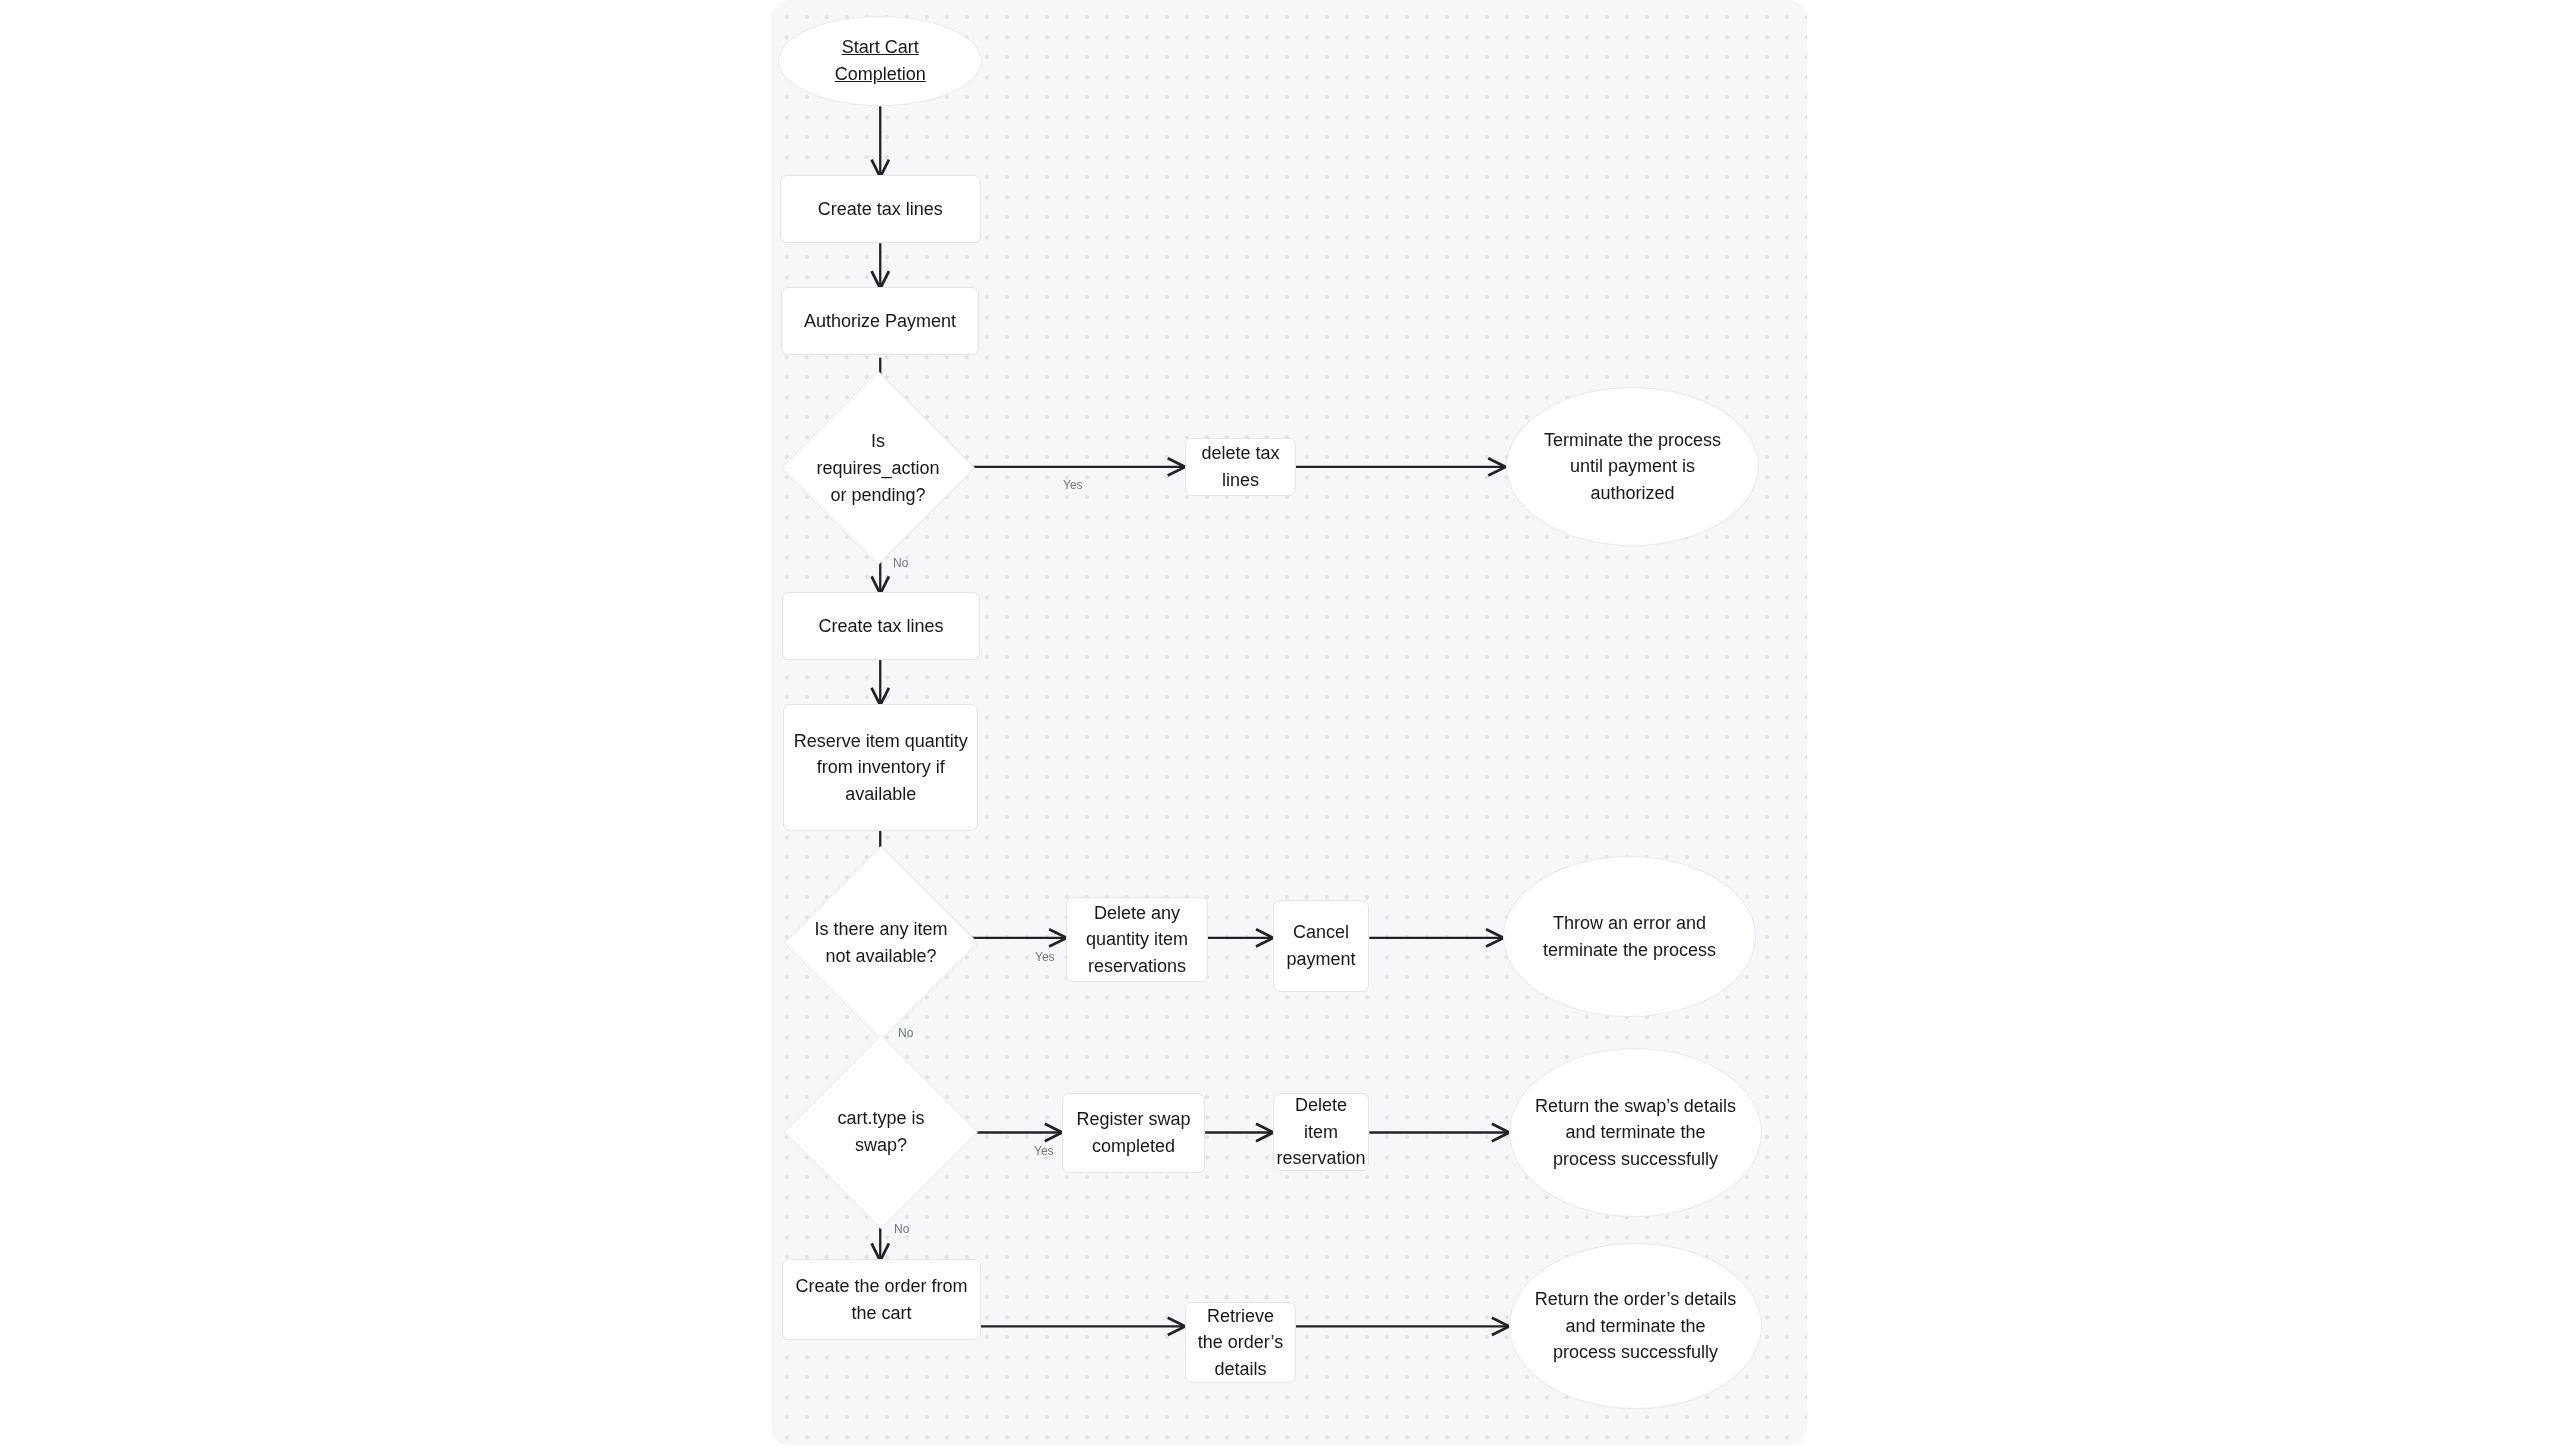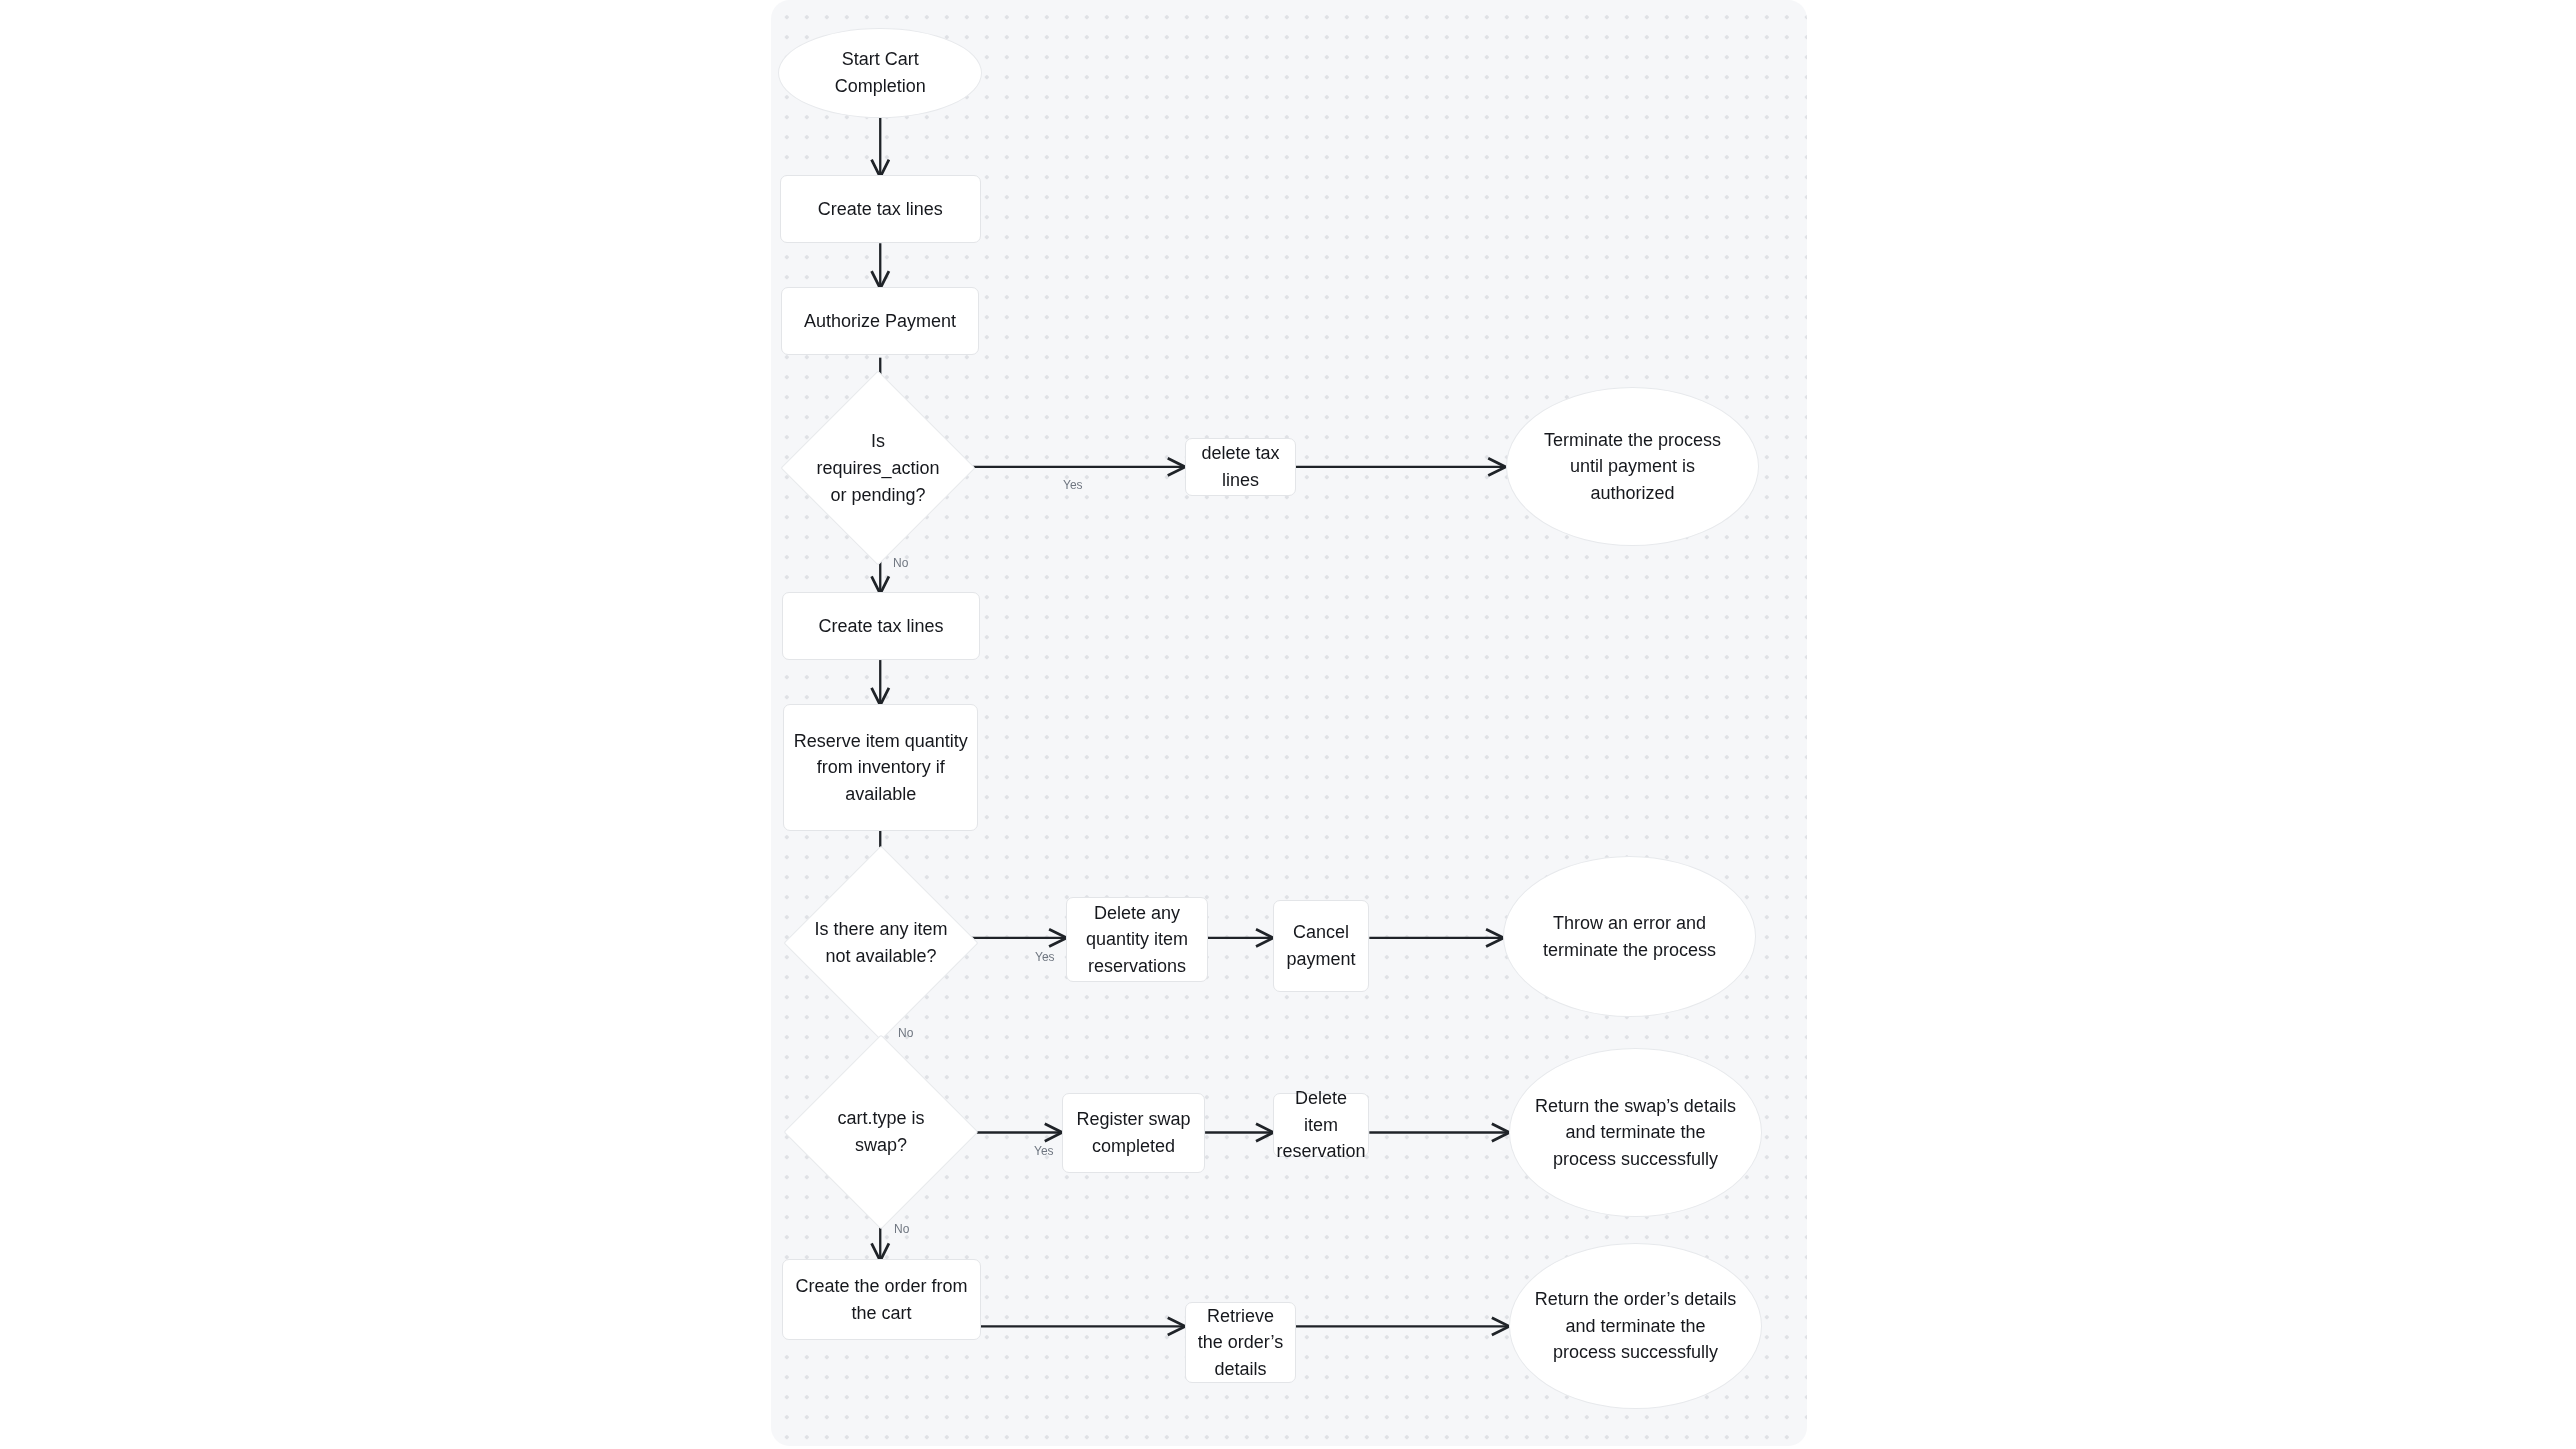--- a/index.html
+++ b/index.html
@@ -135,21 +135,21 @@
         <path d="M 827 1565 L 1018 1565"></path>
 
         <path d="M 151 1660 L 151 1740"></path>
 
         <path d="M 290 1833 L 570 1833"></path>
 
         <path d="M 725 1833 L 1018 1833"></path>
       </g>
     </svg>
 
-    <div class="node n-ellipse" style="left:7.2px; top:28px; width:204px; height:90px;">
+    <div class="node n-ellipse" style="left:7.2px; top:16px; width:204px; height:90px;text-decoration:underline;">
       <span>Start Cart Completion</span>
     </div>
 
     <div class="node n-rect" style="left:8.7px; top:175px; width:201px; height:68px;">
       <span>Create tax lines</span>
     </div>
 
     <div class="node n-rect" style="left:10px; top:287px; width:198px; height:68px;">
       <span>Authorize Payment</span>
     </div>
@@ -194,21 +194,21 @@
 
     <div class="node n-diamond" style="left:41px; top:1063px; width:138px; height:138px;">
       <span class="dia-shape"></span>
       <span class="dia-label">cart.type is swap?</span>
     </div>
 
     <div class="node n-rect" style="left:291px; top:1093px; width:143px; height:80px;">
       <span>Register swap completed</span>
     </div>
 
-    <div class="node n-rect" style="left:502px; top:1093px; width:96px; height:64px;">
+    <div class="node n-rect" style="left:502px; top:1093px; width:96px; height:78px;">
       <span>Delete item reservation</span>
     </div>
 
     <div class="node n-ellipse" style="left:738px; top:1048px; width:253px; height:169px;">
       <span>Return the swap’s details and terminate the process successfully</span>
     </div>
 
     <div class="node n-rect" style="left:11px; top:1259px; width:199px; height:81px;">
       <span>Create the order from the cart</span>
     </div>

